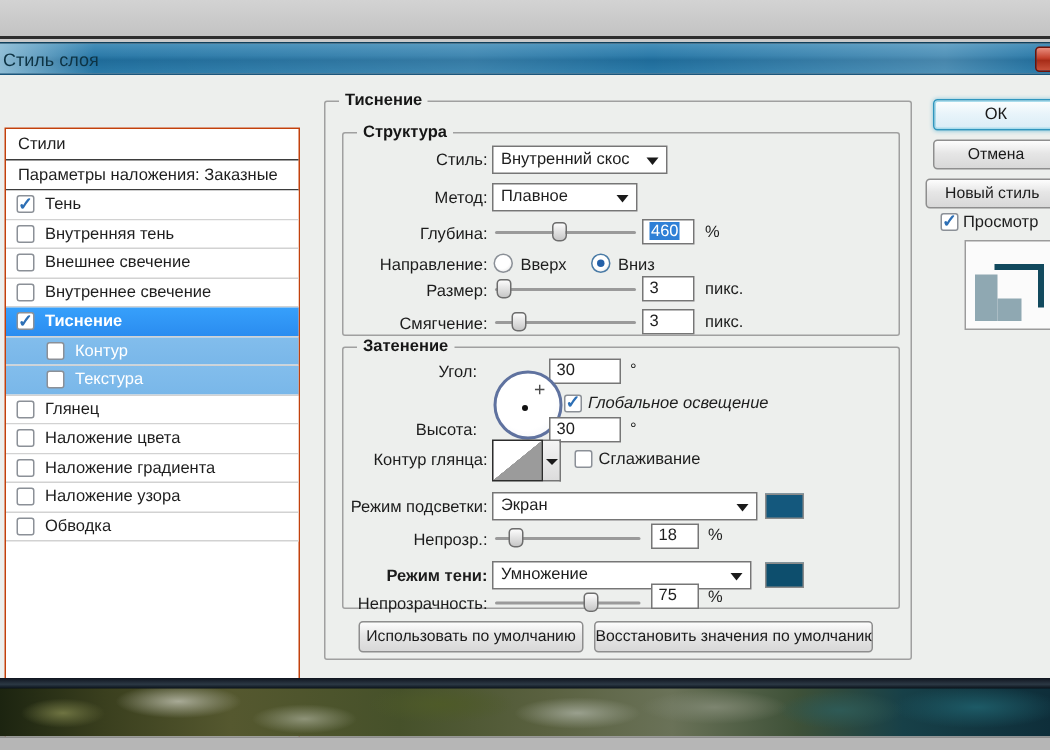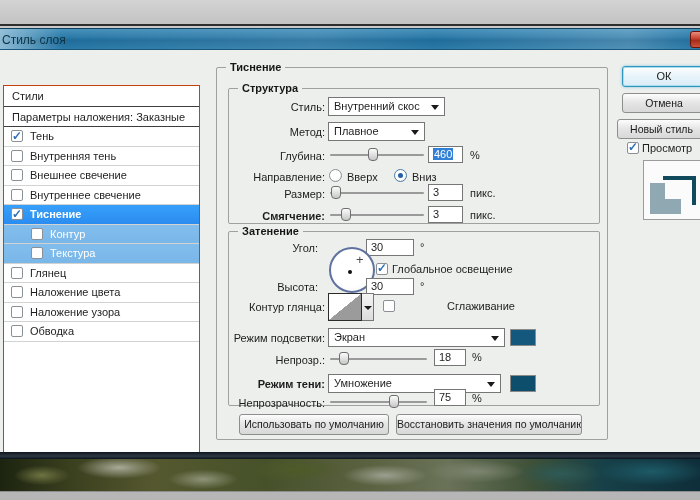--- a/index.html
+++ b/index.html
@@ -161,20 +161,24 @@
         <div class="style-row">
           <span class="cb"></span>
           <span class="lbl">Глянец</span>
         </div>
         <div class="style-row">
           <span class="cb"></span>
           <span class="lbl">Наложение цвета</span>
         </div>
         <div class="style-row">
           <span class="cb"></span>
+          <span class="lbl">Наложение градиента</span>
+        </div>
+        <div class="style-row">
+          <span class="cb"></span>
           <span class="lbl">Наложение узора</span>
         </div>
         <div class="style-row">
           <span class="cb"></span>
           <span class="lbl">Обводка</span>
         </div>
       </div>
   </div>
 
   <div class="groupbox" style="left:216px; top:67px; width:392px; height:373px;">
@@ -216,21 +220,21 @@
   <div class="flabel" style="left:230px; top:188px; width:95px;">Размер:</div>
   <div class="slider" style="left:330px; top:186px; width:94px;">
     <div class="track"></div>
     <div class="thumb" style="left:6%;"></div>
   </div>
   <div class="tinput" style="left:428px; top:184px; width:35px;">
     <span>3</span>
   </div>
   <div class="unit" style="left:470px; top:187px;">пикс.</div>
 
-  <div class="flabel" style="left:230px; top:210px; width:95px;font-weight:bold;">Смягчение:</div>
+  <div class="flabel" style="left:230px; top:210px; width:95px;">Смягчение:</div>
   <div class="slider" style="left:330px; top:208px; width:94px;">
     <div class="track"></div>
     <div class="thumb" style="left:17%;"></div>
   </div>
   <div class="tinput" style="left:428px; top:206px; width:35px;">
     <span>3</span>
   </div>
   <div class="unit" style="left:470px; top:209px;">пикс.</div>
 
   <div class="groupbox" style="left:228px; top:231px; width:372px; height:175px;">
@@ -242,33 +246,33 @@
     <span>30</span>
   </div>
   <div class="unit" style="left:420px; top:241px;">°</div>
 
   <div class="dial">
     <div class="dot"></div>
   </div>
   <div class="crosshair">+</div>
 
   <div class="chk checked" style="left:376px; top:263px;"></div>
-  <div class="unit" style="left:392px; top:263px;">Глобальное освещение</div>
+  <div class="unit" style="left:392px; top:263px;font-style:italic;">Глобальное освещение</div>
 
   <div class="flabel" style="left:230px; top:281px; width:88px;">Высота:</div>
   <div class="tinput" style="left:366px; top:278px; width:48px;">
     <span>30</span>
   </div>
   <div class="unit" style="left:420px; top:280px;">°</div>
 
   <div class="flabel" style="left:230px; top:301px; width:95px;">Контур глянца:</div>
   <div class="contour-thumb"></div>
   <div class="contour-arrow"></div>
   <div class="chk" style="left:383px; top:300px;"></div>
-  <div class="unit" style="left:399px; top:300px;margin-left:48px;">Сглаживание</div>
+  <div class="unit" style="left:399px; top:300px;">Сглаживание</div>
 
   <div class="flabel" style="left:230px; top:332px; width:95px;">Режим подсветки:</div>
   <div class="combo" style="left:328px; top:328px; width:177px;">
     <span>Экран</span>
     <span class="arr"></span>
   </div>
   <div class="swatch" style="left: 510px; top: 329px; background: rgb(20, 88, 125);" id="hl-swatch"></div>
 
   <div class="flabel" style="left:230px; top:354px; width:95px;">Непрозр.:</div>
   <div class="slider" style="left:330px; top:352px; width:97px;">

